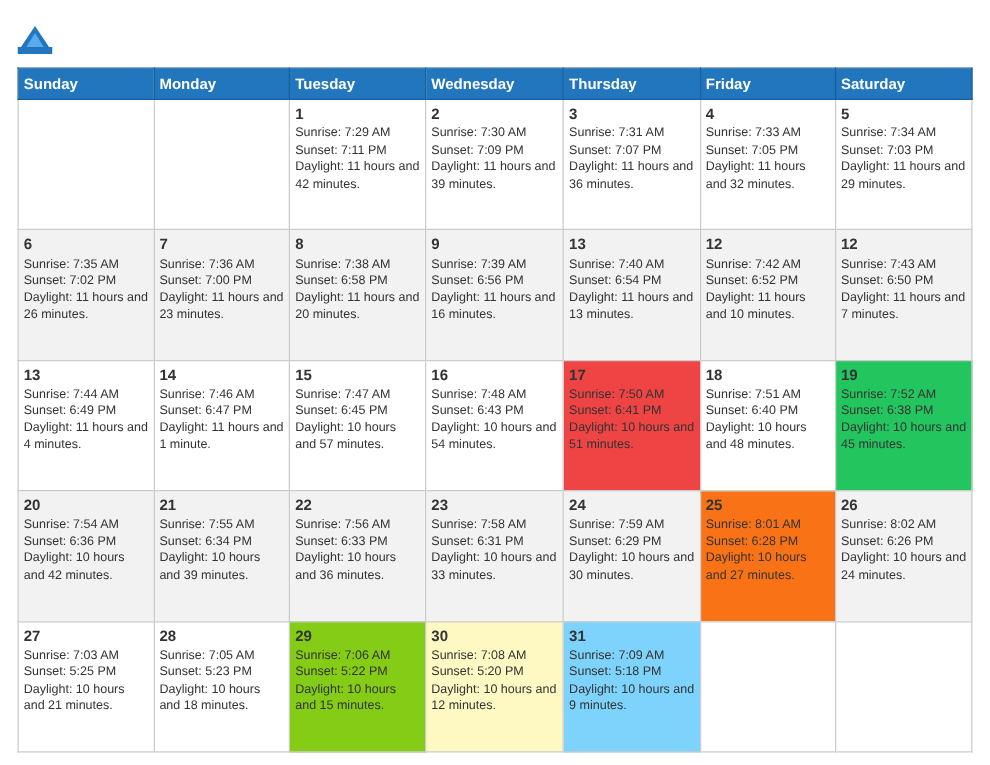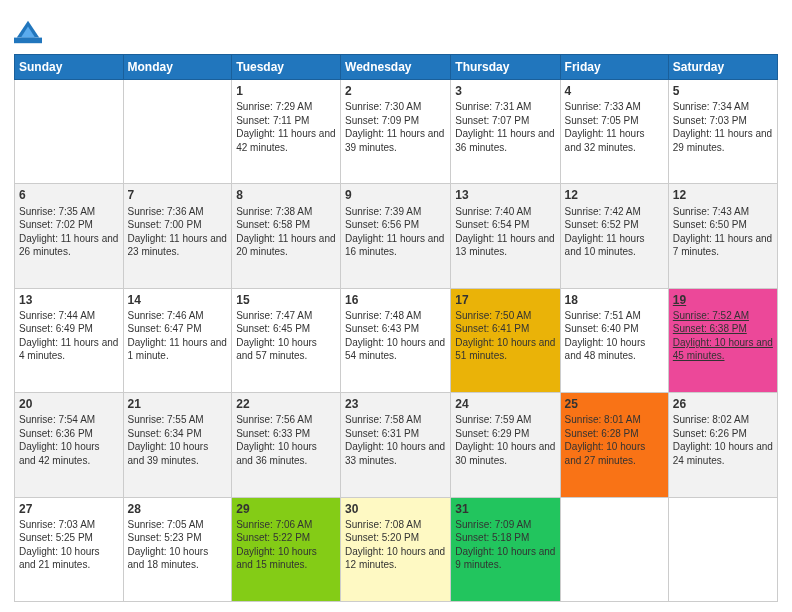--- a/index.html
+++ b/index.html
@@ -197,29 +197,29 @@
             <div class="day-info">Sunrise: 7:46 AM<br>Sunset: 6:47 PM<br>Daylight: 11 hours and 1 minute.</div>
           </td>
           <td style="background: rgb(255, 255, 255);">
             <span class="day-num">15</span>
             <div class="day-info">Sunrise: 7:47 AM<br>Sunset: 6:45 PM<br>Daylight: 10 hours and 57 minutes.</div>
           </td>
           <td style="background: rgb(255, 255, 255);">
             <span class="day-num">16</span>
             <div class="day-info">Sunrise: 7:48 AM<br>Sunset: 6:43 PM<br>Daylight: 10 hours and 54 minutes.</div>
           </td>
-          <td style="background: #eab308;">
+          <td style="background: #ef4444;">
             <span class="day-num">17</span>
             <div class="day-info">Sunrise: 7:50 AM<br>Sunset: 6:41 PM<br>Daylight: 10 hours and 51 minutes.</div>
           </td>
           <td style="background: rgb(255, 255, 255);">
             <span class="day-num">18</span>
             <div class="day-info">Sunrise: 7:51 AM<br>Sunset: 6:40 PM<br>Daylight: 10 hours and 48 minutes.</div>
           </td>
-          <td style="background: #ec4899; text-decoration: underline;">
+          <td style="background: #22c55e;">
             <span class="day-num">19</span>
             <div class="day-info">Sunrise: 7:52 AM<br>Sunset: 6:38 PM<br>Daylight: 10 hours and 45 minutes.</div>
           </td>
         </tr>
         <tr>
           <td style="background: rgb(242, 242, 242); margin-top: 20px;">
             <span class="day-num">20</span>
             <div class="day-info">Sunrise: 7:54 AM<br>Sunset: 6:36 PM<br>Daylight: 10 hours and 42 minutes.</div>
           </td>
           <td style="background: rgb(242, 242, 242);">
@@ -257,21 +257,21 @@
             <div class="day-info">Sunrise: 7:05 AM<br>Sunset: 5:23 PM<br>Daylight: 10 hours and 18 minutes.</div>
           </td>
           <td style="background: #84cc16;">
             <span class="day-num">29</span>
             <div class="day-info">Sunrise: 7:06 AM<br>Sunset: 5:22 PM<br>Daylight: 10 hours and 15 minutes.</div>
           </td>
           <td style="background: #fef9c3;">
             <span class="day-num">30</span>
             <div class="day-info">Sunrise: 7:08 AM<br>Sunset: 5:20 PM<br>Daylight: 10 hours and 12 minutes.</div>
           </td>
-          <td style="background: #22c55e;">
+          <td style="background: #7dd3fc;">
             <span class="day-num">31</span>
             <div class="day-info">Sunrise: 7:09 AM<br>Sunset: 5:18 PM<br>Daylight: 10 hours and 9 minutes.</div>
           </td>
           <td class="empty-cell"></td>
           <td class="empty-cell"></td>
         </tr>
       </tbody>
   </table>
 </div>
 

